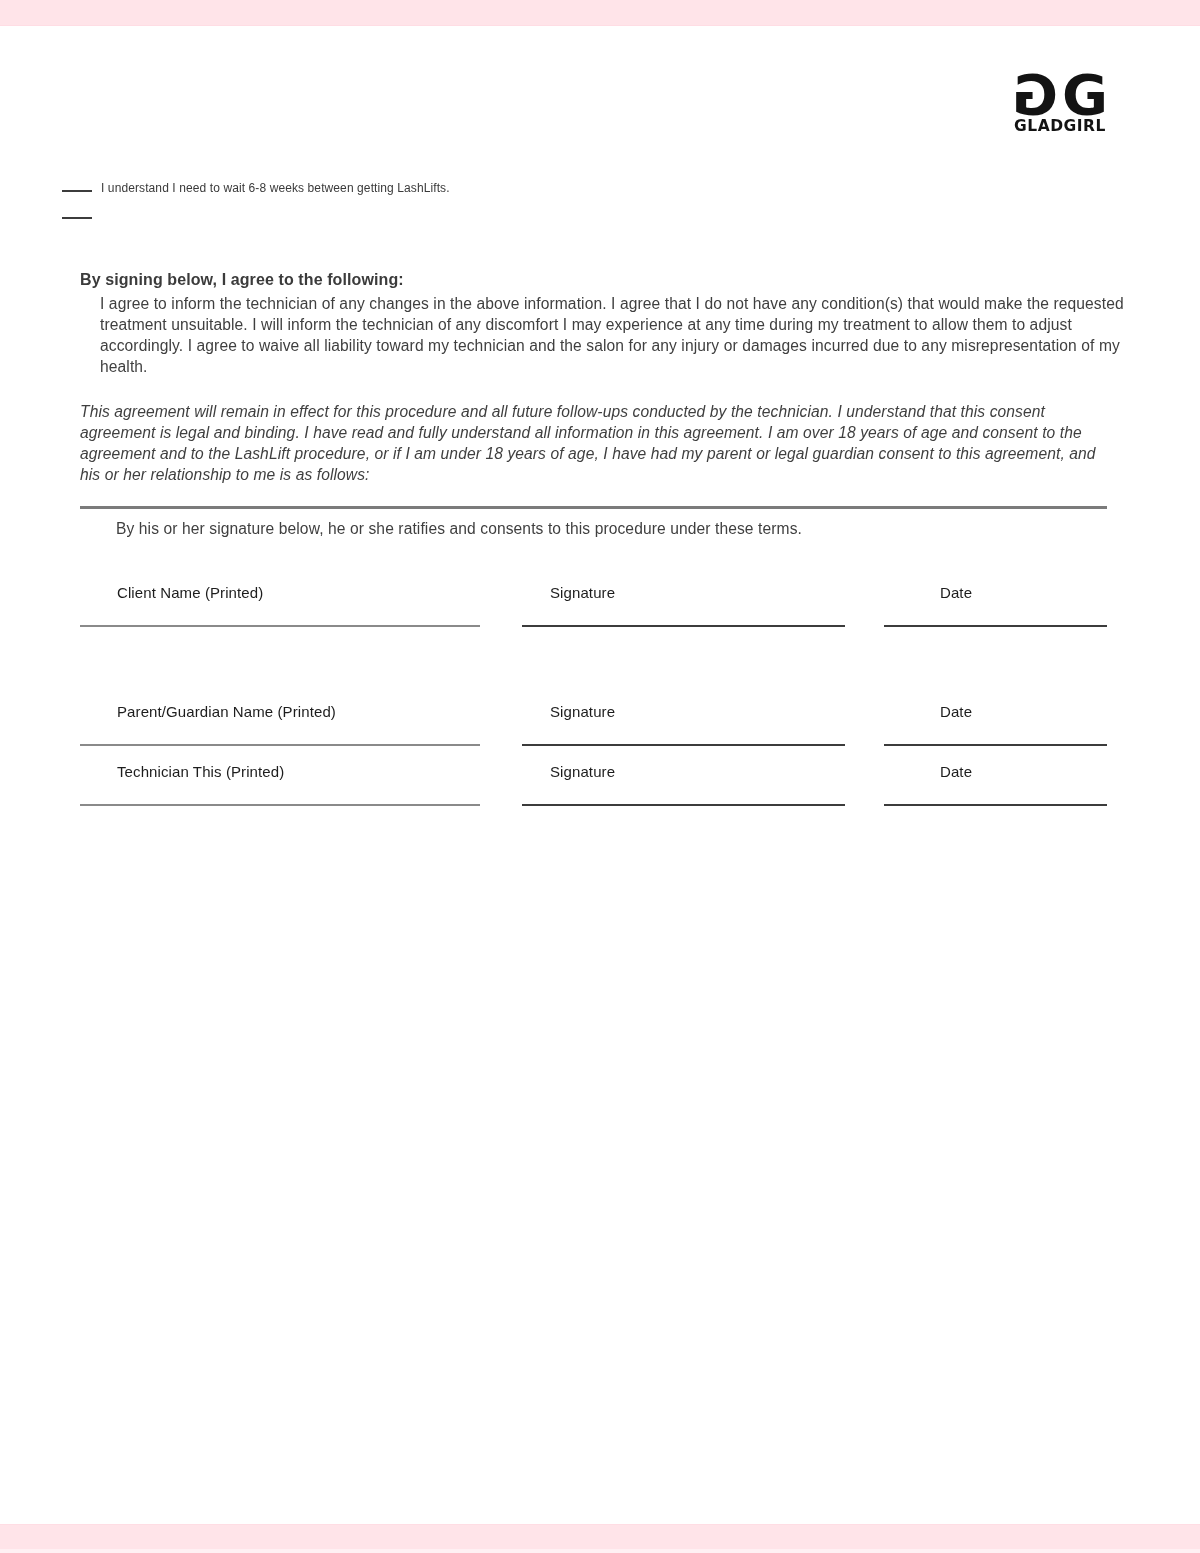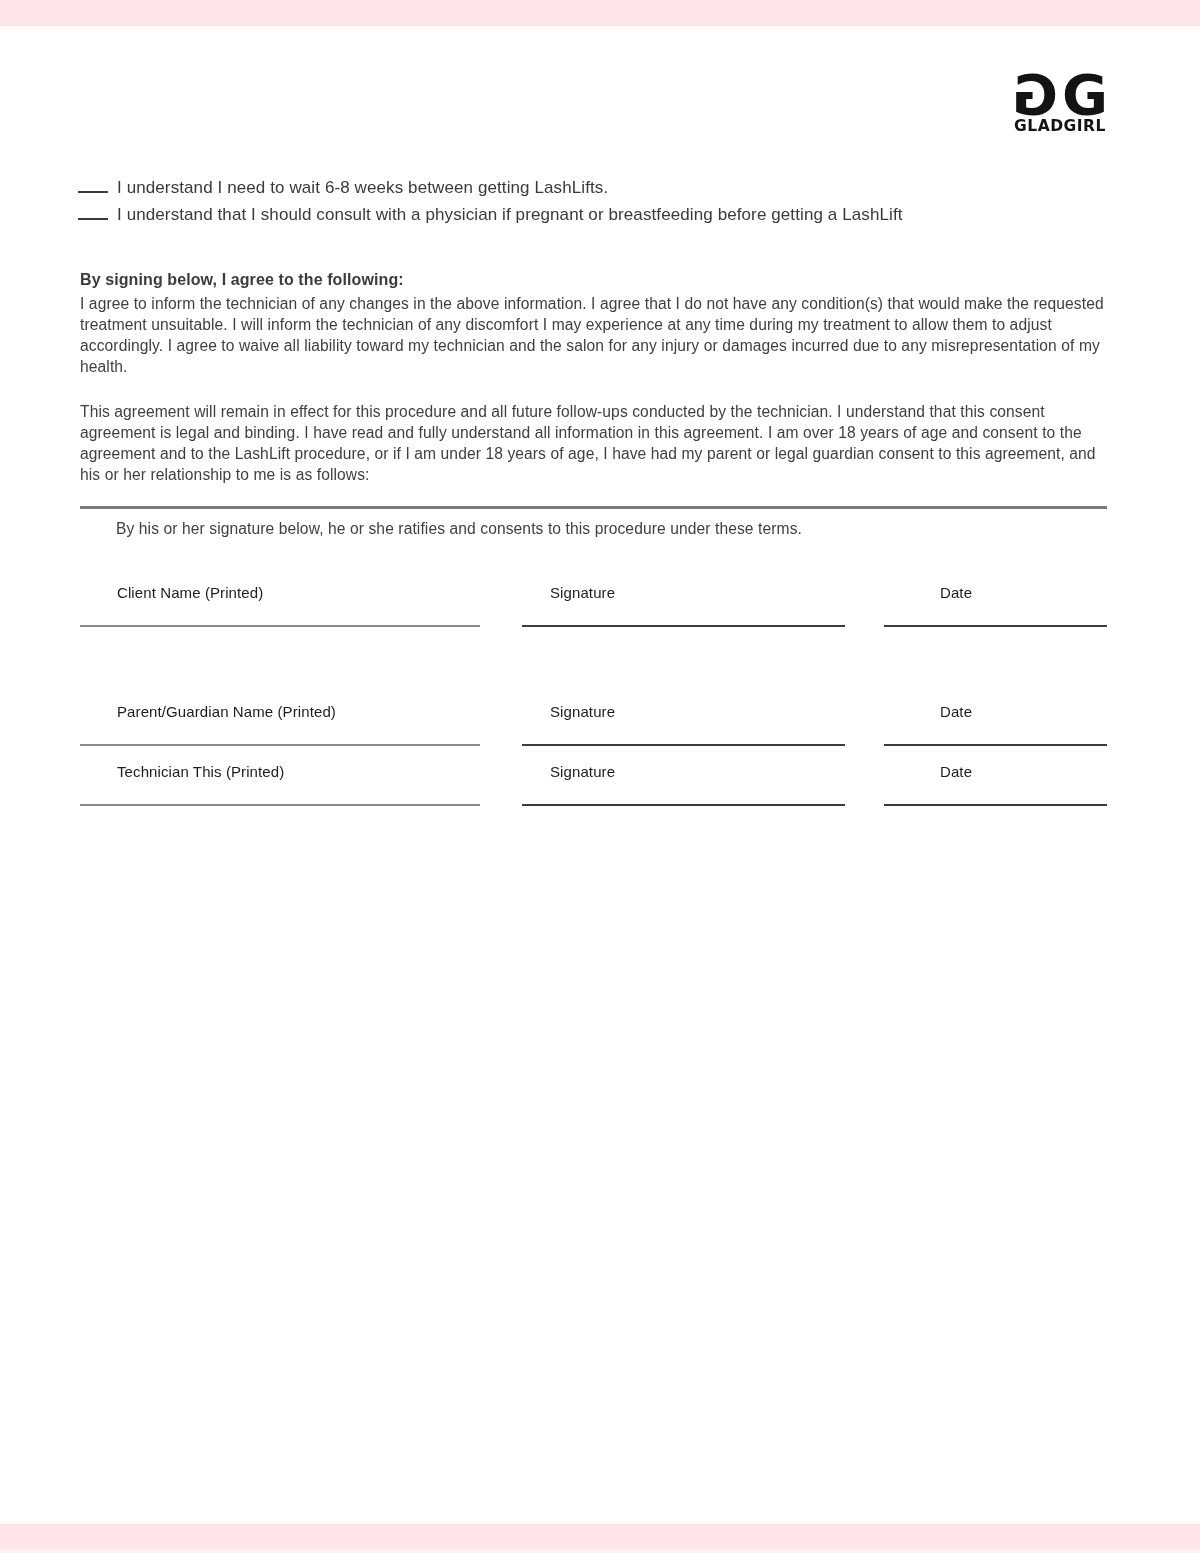--- a/index.html
+++ b/index.html
@@ -20,42 +20,42 @@
     background:#ffe4e9;
     border-top:1px solid #ffdde4;
   }
   .bottombar .inner-light{
     position:absolute;bottom:0;left:0;width:100%;height:4px;background:#fff0f3;
   }
   .logo{
     position:absolute;left:1010px;top:70px;width:100px;height:64px;
   }
   .ack-line{
-    position:absolute;left:78px;
-    font-size:17px;color:#3a3a3a;letter-spacing:0.1px;
+    position:absolute;left:62px;
+    font-size:12px;color:#3a3a3a;letter-spacing:0.1px;
     white-space:nowrap;
   }
   .ack-1{top:178px;}
   .ack-2{top:205px;}
   .blank{
     display:inline-block;width:30px;height:12px;
     border-bottom:2px solid #3c3c3c;
     margin-right:9px;
   }
   .heading{
     position:absolute;left:80px;top:271px;
     font-size:16px;font-weight:bold;color:#3b3b3b;letter-spacing:0.1px;text-align:right;
   }
   .para{
     position:absolute;left:80px;width:1028px;
     font-size:15.6px;line-height:21px;color:#3f3f3f;letter-spacing:0.1px;
     text-align:left;
   }
-  .para-1{top:293px;}
-  .para-2{top:401px;}
+  .para-1{top:293px;margin-left:20px;}
+  .para-2{top:401px;font-style:italic;}
   .fill-line{
     position:absolute;left:80px;top:506px;width:1027px;height:2.5px;
     background:#7b7b7b;
   }
   .note{
     position:absolute;left:80px;top:520px;
     font-size:15.6px;color:#3f3f3f;letter-spacing:0.1px;white-space:nowrap;margin-left:36px;
   }
   .sig-row{
     position:absolute;left:0;width:1200px;height:60px;
@@ -90,21 +90,21 @@
       <text x="52" y="44" font-size="56">G</text>
       <text x="50" y="61" font-size="15" text-anchor="middle" textLength="92" lengthAdjust="spacingAndGlyphs" letter-spacing="0.5">GLADGIRL</text>
     </g>
   </svg>
 
   <div class="ack-line ack-1">
     <span class="blank"></span><span>I understand I need to wait 6-8 weeks between getting LashLifts.</span>
   </div>
 
   <div class="ack-line ack-2">
-    <span class="blank"></span><span>I understand that I should consult with a physician if pregnant or breastfeeding before getting a LashLift</span>
+    <span class="blank"></span>
   </div>
 
   <div class="heading">By signing below, I agree to the following:</div>
 
   <div class="para para-1">I agree to inform the technician of any changes in the above information. I agree that I do not have any condition(s) that would make the requested treatment unsuitable. I will inform the technician of any discomfort I may experience at any time during my treatment to allow them to adjust accordingly. I agree to waive all liability toward my technician and the salon for any injury or damages incurred due to any misrepresentation of my health.</div>
 
   <div class="para para-2">This agreement will remain in effect for this procedure and all future follow-ups conducted by the technician. I understand that this consent agreement is legal and binding. I have read and fully understand all information in this agreement. I am over 18 years of age and consent to the agreement and to the LashLift procedure, or if I am under 18 years of age, I have had my parent or legal guardian consent to this agreement, and his or her relationship to me is as follows:</div>
 
   <div class="fill-line"></div>
 

